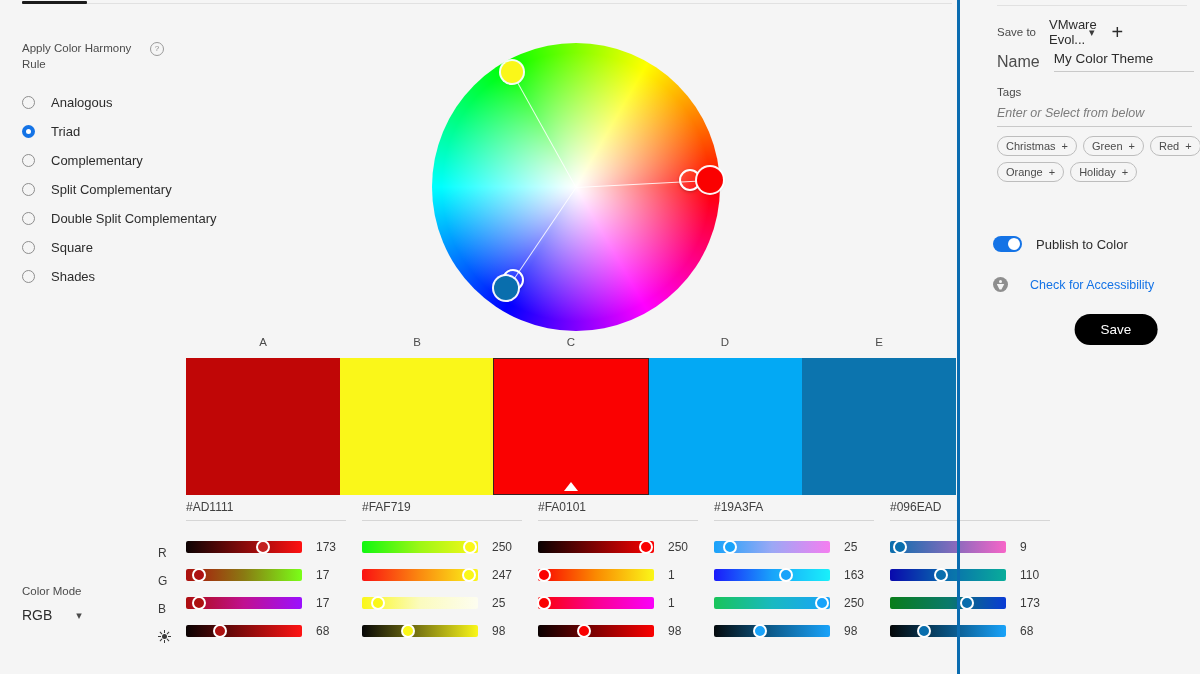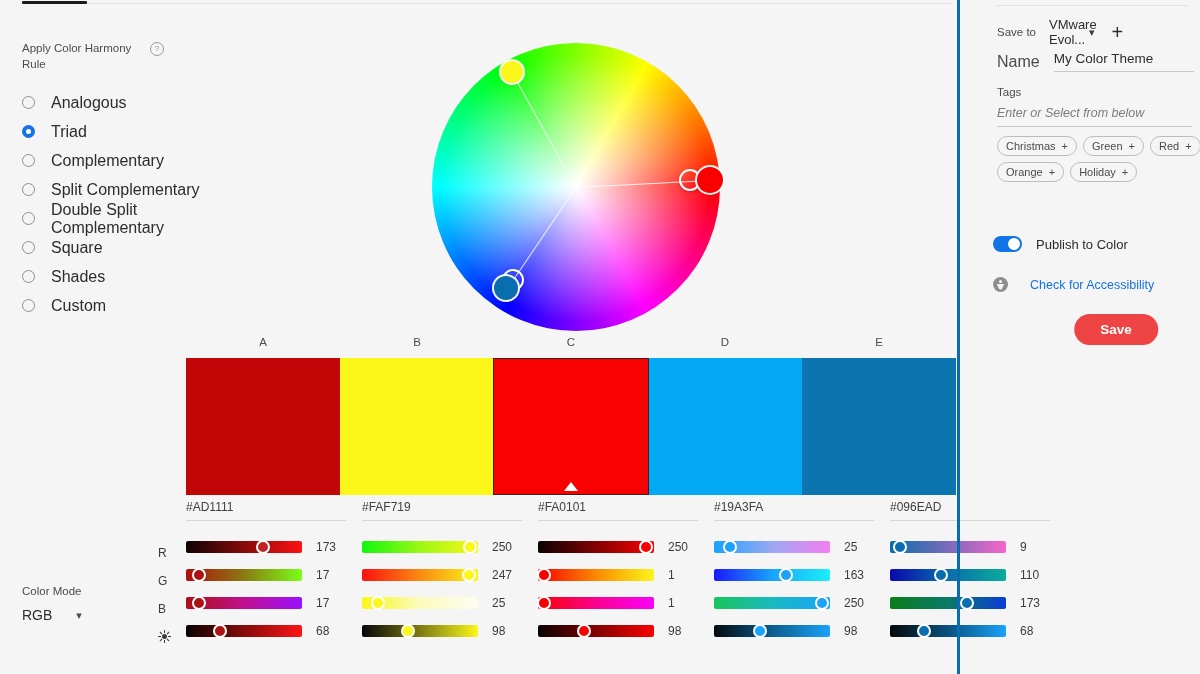--- a/index.html
+++ b/index.html
@@ -24,21 +24,21 @@
   .harmony-title{font-size:11.5px;color:#4b4b4b;line-height:16px;width:120px;}
   .help-icon{width:12px;height:12px;border:1px solid #9a9a9a;border-radius:50%;
     font-size:8px;line-height:11px;text-align:center;color:#8a8a8a;margin-top:2px;}
   .radio-list{margin-top:16px;}
   .radio-row{display:flex;align-items:center;height:29px;cursor:pointer;}
   .radio{width:13px;height:13px;border-radius:50%;border:1.5px solid #8e8e8e;
     box-sizing:border-box;flex:0 0 auto;background:#f5f5f5;}
   .radio.sel{border:none;background:#1473e6;position:relative;}
   .radio.sel::after{content:"";position:absolute;left:4px;top:4px;width:5px;height:5px;
     border-radius:50%;background:#fff;}
-  .radio-label{margin-left:16px;font-size:16px;color:#2c2c2c;}
+  .radio-label{margin-left:16px;font-size:13px;color:#2c2c2c;}
 
   
   .colormode{position:absolute;left:22px;top:585px;width:160px;}
   .cm-label{font-size:11.5px;color:#4b4b4b;}
   .cm-select{margin-top:10px;display:flex;align-items:center;width:80px;cursor:pointer;}
   .cm-value{font-size:14px;color:#2c2c2c;}
   .cm-chev{margin-left:24px;color:#4b4b4b;font-size:11px;}
 
   
   .wheel-wrap{position:absolute;left:432px;top:43px;width:288px;height:288px;}
@@ -119,22 +119,22 @@
 
   .accrow{position:absolute;left:993px;top:277px;display:flex;align-items:center;gap:11px;}
   .acc-icon{width:15px;height:15px;border-radius:50%;background:#8e8e8e;position:relative;}
   .acc-icon::before{content:"";position:absolute;left:6px;top:2.5px;width:3px;height:3px;
     border-radius:50%;background:#f5f5f5;}
   .acc-icon::after{content:"";position:absolute;left:3.5px;top:6.5px;width:8px;height:6px;
     background:#f5f5f5;clip-path:polygon(0 0,100% 0,62% 100%,38% 100%);}
   .accrow .lbl{margin-left:11px;font-size:12.5px;color:#1473e6;cursor:pointer;}
 
   .savebtn{position:absolute;left:1116px;top:314px;transform:translateX(-50%);
-    background:#ef4444;color:#fff;font-size:13.5px;border-radius:16px;
-    padding:8px 26px;cursor:pointer;border:none;font-weight:bold;}
+    background:#000000;color:#fff;font-size:13.5px;border-radius:16px;
+    padding:8px 26px;cursor:pointer;border:none;}
 </style>
 </head>
 <body>
 
 <div class="app">
 
   <div class="tabstrip">
     <div class="rule"></div>
     <div class="active"></div>
   </div>
@@ -165,24 +165,20 @@
           <div class="radio"></div>
           <div class="radio-label">Double Split Complementary</div>
         </div>
         <div class="radio-row">
           <div class="radio"></div>
           <div class="radio-label">Square</div>
         </div>
         <div class="radio-row">
           <div class="radio"></div>
           <div class="radio-label">Shades</div>
-        </div>
-        <div class="radio-row">
-          <div class="radio"></div>
-          <div class="radio-label">Custom</div>
         </div>
       </div>
   </div>
 
   <div class="colormode">
     <div class="cm-label">Color Mode</div>
     <div class="cm-select">
       <span class="cm-value">RGB</span>
       <span class="cm-chev">▾</span>
     </div>

